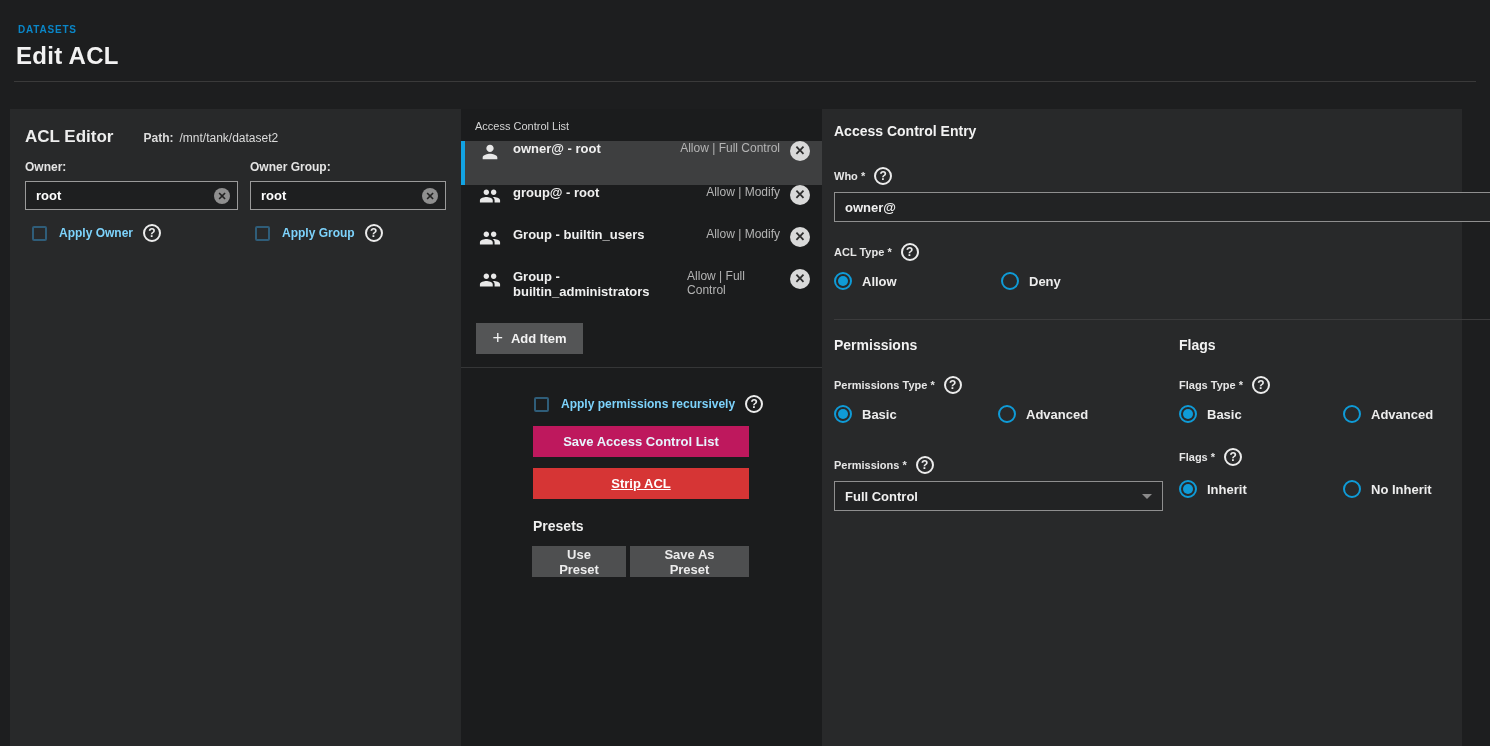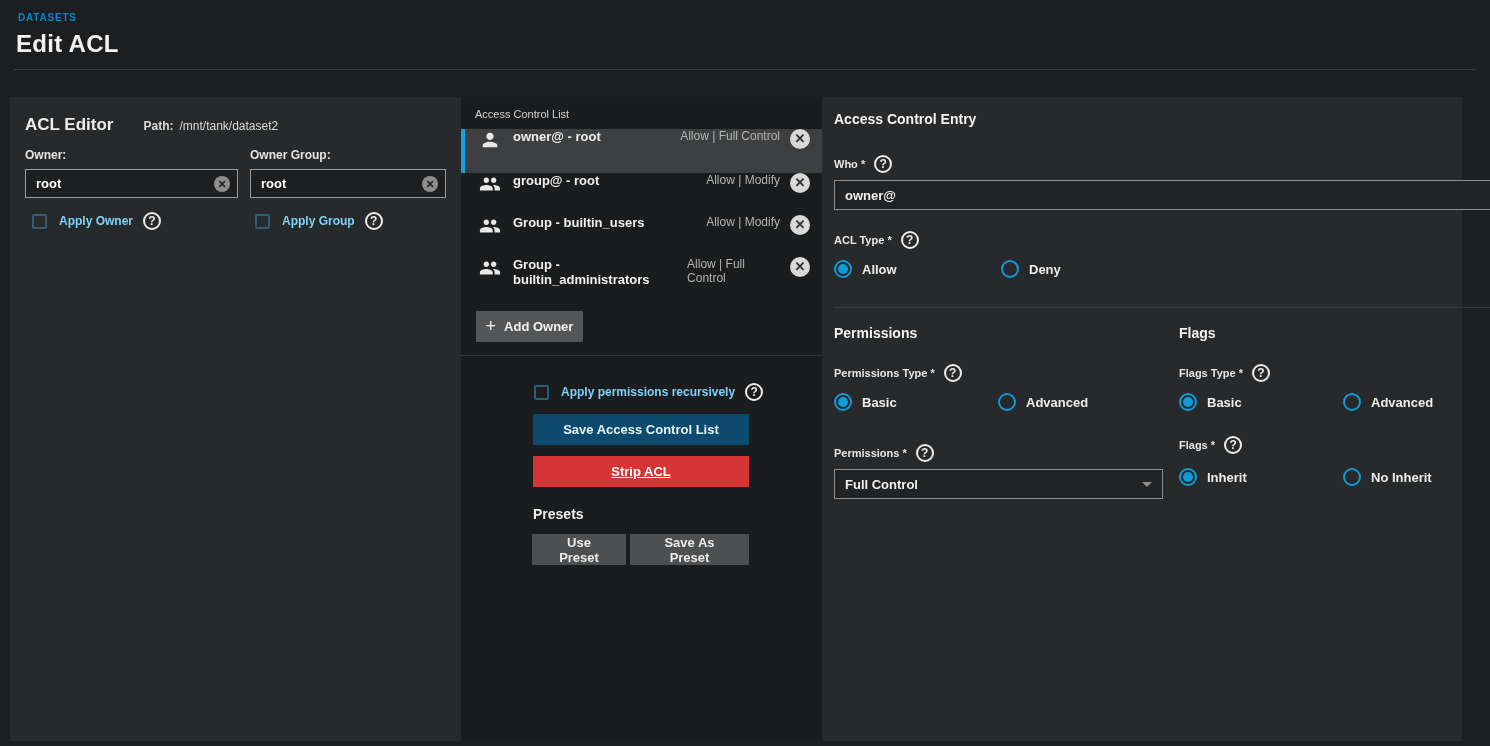--- a/index.html
+++ b/index.html
@@ -4,21 +4,21 @@
 <style>
   * { box-sizing: border-box; margin: 0; padding: 0; }
   html,body { width:1490px; height:746px; overflow:hidden; }
   body {
     background:#1d1e1f;
     font-family:"Liberation Sans", sans-serif;
     color:#fff;
     -webkit-font-smoothing:antialiased;
   }
   
-  .page-header { padding-top:12px;border-radius:32px; }
+  .page-header { padding-top:24px;border-radius:32px; }
   .breadcrumb {
     margin-left:18px; font-size:10px; font-weight:bold;
     letter-spacing:.8px; color:#0a86c7; cursor:pointer;
   }
   .page-title {
     margin:7px 0 11px 16px; font-size:24px; font-weight:bold; color:#f2f2f2;
     letter-spacing:.3px;
   }
   .page-divider { border-top:1px solid #3a3a3a; margin:0 14px; }
 
@@ -94,21 +94,21 @@
   }
   .add-item-btn .plus { font-size:18px; font-weight:400; }
   .left-divider { border-top:1px solid #353637; margin-top:13px; }
 
   .apply-rec-row { display:flex; align-items:center; margin:27px 0 0 66px; }
   .apply-rec-row .checkbox { margin-left:7px; }
   .action-btn {
     display:block; width:216px; height:31px; margin:0 0 0 72px; border:none; cursor:pointer;
     font-family:"Liberation Sans",sans-serif; font-size:13px; font-weight:bold;
   }
-  .save-btn { background:#0c4a6e; color:#e7f5fd; margin-top:13px; }
+  .save-btn { background:#be185d; color:#e7f5fd; margin-top:13px; }
   .strip-btn { background:#d63535; color:#fff; margin-top:11px;text-decoration:underline; }
   .presets-title { font-size:14px; font-weight:bold; color:#efefef; margin:19px 0 0 72px; }
   .preset-btns { display:flex; gap:4px; margin:12px 0 0 71px; }
   .preset-btn {
     height:31px; background:#4e4f50; border:none; color:#ececec; cursor:pointer;
     font-family:"Liberation Sans",sans-serif; font-size:13px; font-weight:bold; padding:0 16px;
   }
   .preset-btn.use { width:94px; }
   .preset-btn.saveas { width:119px; }
 
@@ -236,21 +236,21 @@
               <path d="M16 11c1.66 0 2.99-1.34 2.99-3S17.66 5 16 5s-3 1.34-3 3 1.34 3 3 3zm-8 0c1.66 0 2.99-1.34 2.99-3S9.66 5 8 5 5 6.34 5 8s1.34 3 3 3zm0 2c-2.33 0-7 1.17-7 3.5V19h14v-2.5C15 14.17 10.33 13 8 13zm8 0c-.29 0-.62.02-.97.05 1.16.84 1.97 1.97 1.97 3.45V19h6v-2.5c0-2.33-4.67-3.5-7-3.5z"></path>
             </svg>
         </span>
         <span class="row-name">Group - builtin_administrators</span>
         <span class="row-perm">Allow | Full Control</span>
         <span class="remove-icon">✕</span>
       </div>
 
       <button class="add-item-btn">
         <span class="plus">+</span>
-        <span>Add Owner</span>
+        <span>Add Item</span>
       </button>
 
       <div class="left-divider"></div>
 
       <div class="apply-rec-row">
         <span class="checkbox"></span>
         <span class="check-label">Apply permissions recursively</span>
         <span class="help-icon">?</span>
       </div>
 

